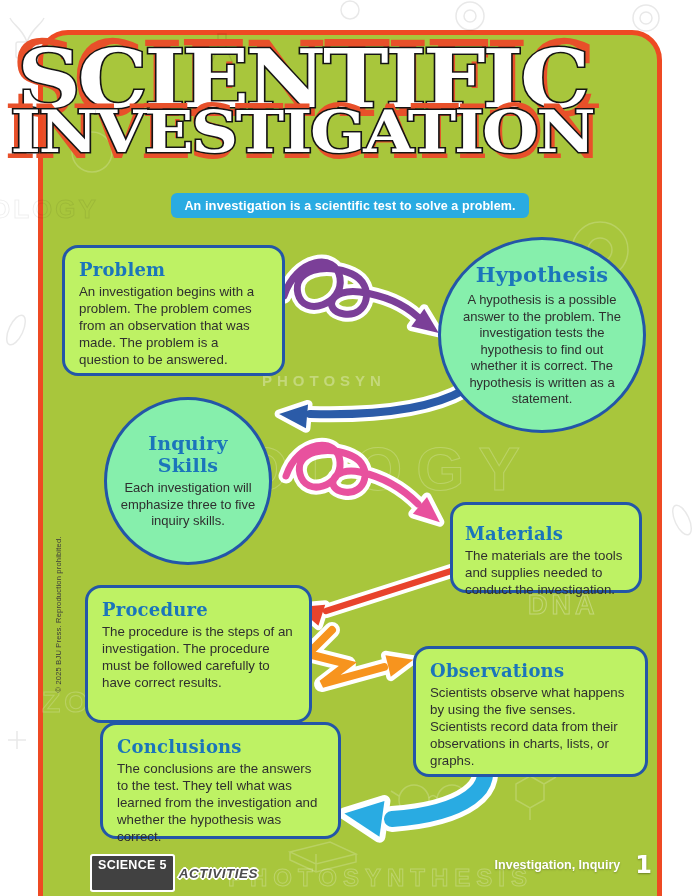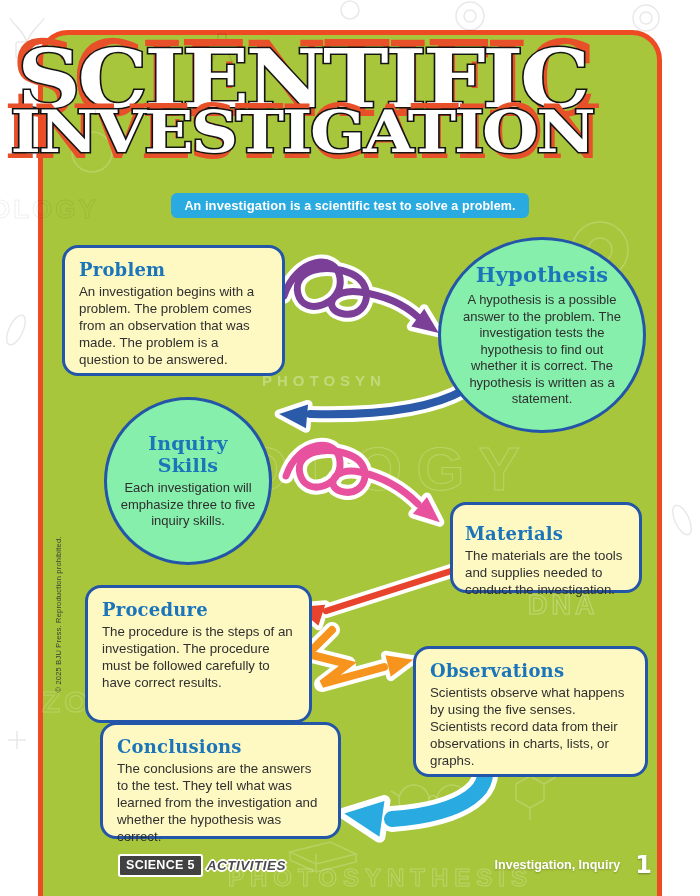--- a/index.html
+++ b/index.html
@@ -33,21 +33,21 @@
   #banner {
     position:absolute; left:38px; top:193px; width:624px; text-align:center; z-index:3;
   }
   #banner .pill {
     display:inline-block; background:var(--banner-cyan,#29abe2); color:#fff;
     font-size:12.5px; font-weight:bold; padding:5px 13px; border-radius:6px; letter-spacing:0.1px;
   }
   #banner .xb { font-weight:bold; font-size:13px; }
   
   .box {
-    position:absolute; background:#fef9c3; z-index:3;
+    position:absolute; background:#bef264; z-index:3;
     border:3px solid var(--box-border-blue,#2356a8); border-radius:16px;
     padding:11px 14px;
   }
   .box h2, .circle h2 {
     color:var(--heading-blue,#1b75bb); font-family:"DejaVu Serif", serif;
     font-size:18px; font-weight:bold; margin-bottom:4px; letter-spacing:0.2px;
   }
   .box p, .circle p {
     color:var(--body-text,#2f2f2f); font-size:13.3px; line-height:1.27;
   }
@@ -65,21 +65,21 @@
   #circle-inquiry h2 { font-size:19px; }
   #circle-inquiry p  { font-size:13px; }
   #box-materials    { left:450px; top:502px; width:192px; height:91px; padding:18px 12px; }
   #box-procedure    { left:85px;  top:585px; width:227px; height:138px; }
   #box-observations { left:413px; top:646px; width:235px; height:131px; }
   #box-conclusions  { left:100px; top:722px; width:241px; height:117px; }
   
   #footer-left { position:absolute; left:92px; top:856px; z-index:3; display:flex; align-items:center; gap:6px; }
   #series-badge {
     background:#414141; color:#fff; font-weight:bold; font-size:12.5px;
-    padding:2px 6px 3px; letter-spacing:0.3px; box-shadow:0 0 0 2px #fff; border-radius:1px;margin-left:28px;
+    padding:2px 6px 18px; letter-spacing:0.3px; box-shadow:0 0 0 2px #fff; border-radius:1px;
   }
   #series-suffix {
     color:#4d4d4d; font-style:italic; font-weight:bold; font-size:13.5px; letter-spacing:0.5px;
     text-shadow:-1px -1px 0 #fff,1px -1px 0 #fff,-1px 1px 0 #fff,1px 1px 0 #fff,-2px 0 0 #fff,2px 0 0 #fff,0 -2px 0 #fff,0 2px 0 #fff;
   }
   #footer-right { position:absolute; right:48px; top:851px; z-index:3; display:flex; align-items:center; gap:15px; }
   #footer-topic { color:#fff; font-weight:bold; font-size:12.5px; text-shadow:0 1px 2px rgba(0,0,0,0.25); }
   #page-number  { color:#fff; font-weight:bold; font-size:24px; font-family:"DejaVu Sans", sans-serif; text-shadow:0 1px 2px rgba(0,0,0,0.35); }
   
   #copyright {

